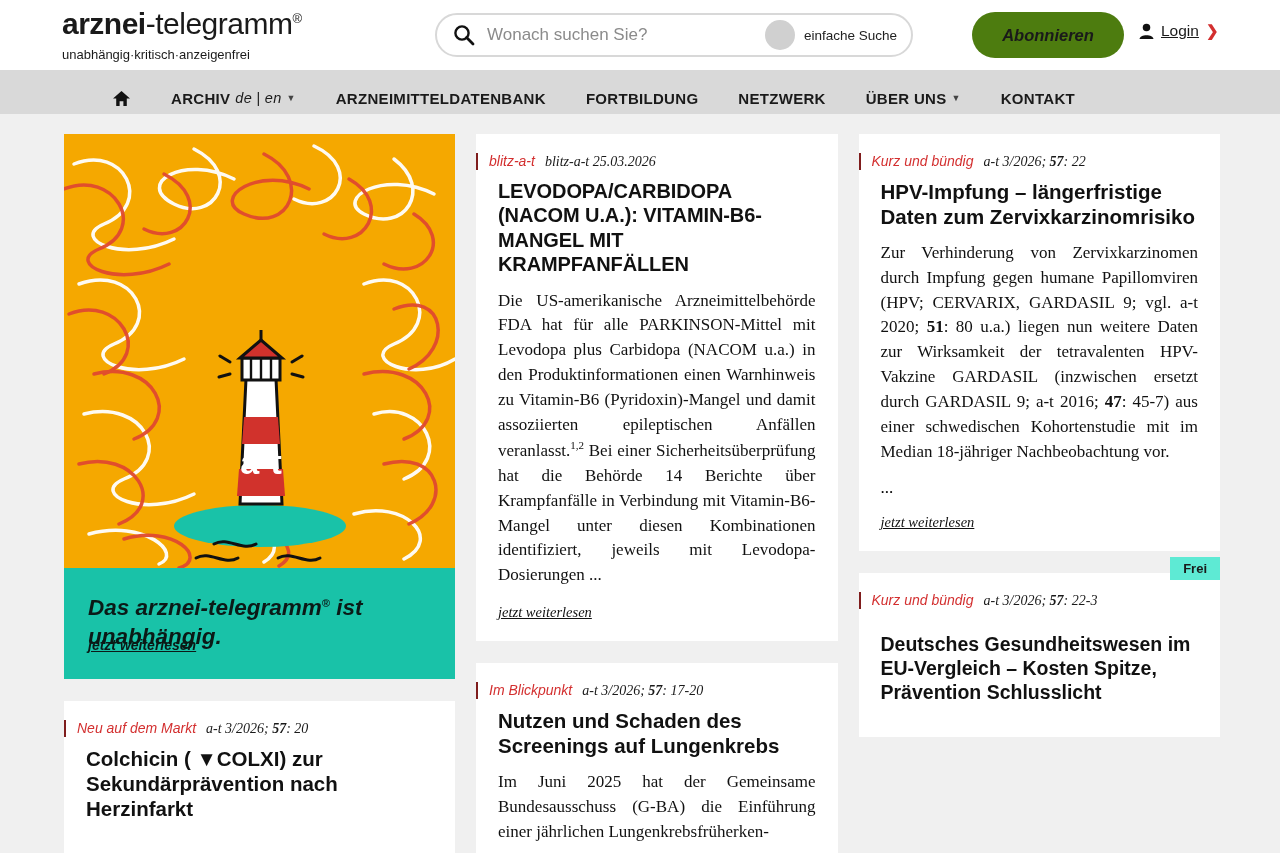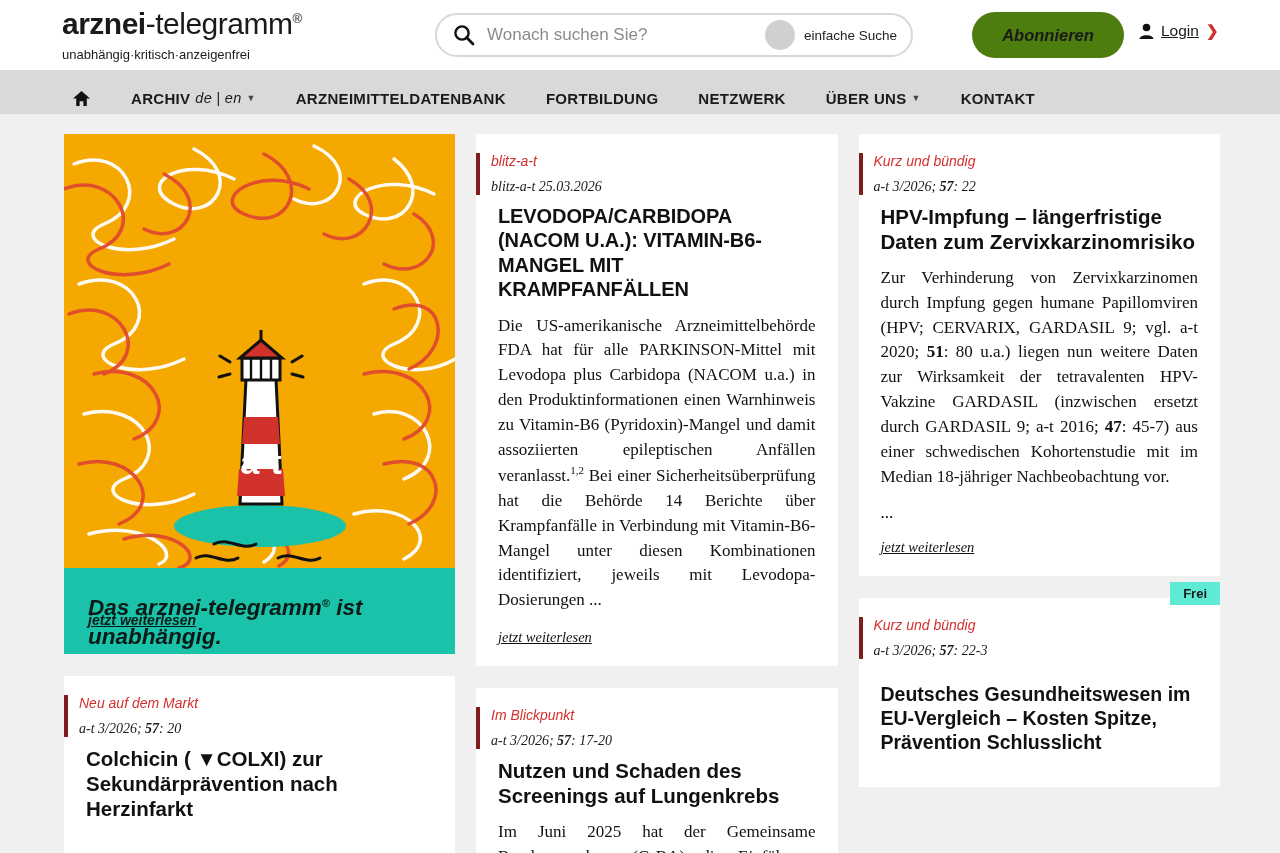--- a/index.html
+++ b/index.html
@@ -95,21 +95,21 @@
   .login .user-icon { width: 15px; height: 17px; }
   .login .label { text-decoration: underline; }
   .login .chev { color: #d32f2f; font-weight: 700; font-size: 15px; }
 
   
   .nav {
     height: 56px;
     background: #d9d9d9;
     display: flex;
     align-items: center;
-    padding-left: 52px;
+    padding-left: 92px;
     gap: 0px;
     font-size: 15px;
     letter-spacing: 0.3px;
   }
   .nav-item {
     font-weight: 700;
     color: #1a1a1a;
     padding: 0 20px;
     cursor: pointer;
     white-space: nowrap;
@@ -167,25 +167,24 @@
   }
 
   
   .card {
     background: #ffffff;
     padding: 19px 22px 20px 22px;
     position: relative;
   }
   .kicker-row {
     display: flex; align-items: baseline; gap: 10px;
-    border-left: 4px solid #7f1d1d;
+    border-left: 2px solid #7f1d1d;
     padding-left: 11px;
     margin-left: -22px;
     margin-bottom: 9px;
-    flex-direction: column;
   }
   .kicker {
     font-size: 14px;
     font-style: italic;
     color: #d32f2f;
     white-space: nowrap;
   }
   .cite {
     font-size: 14px;
     font-style: italic;

